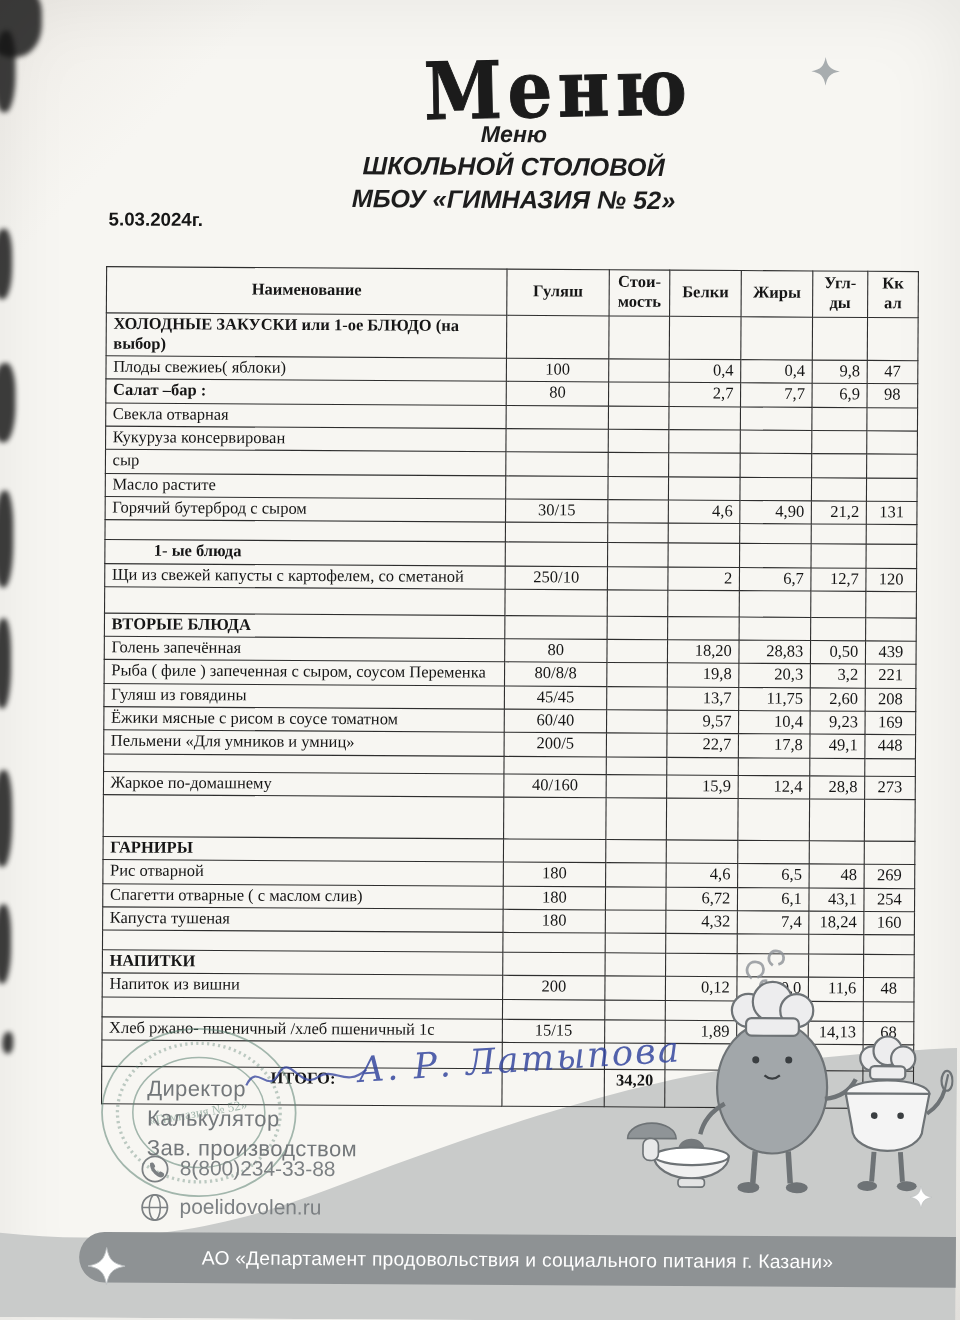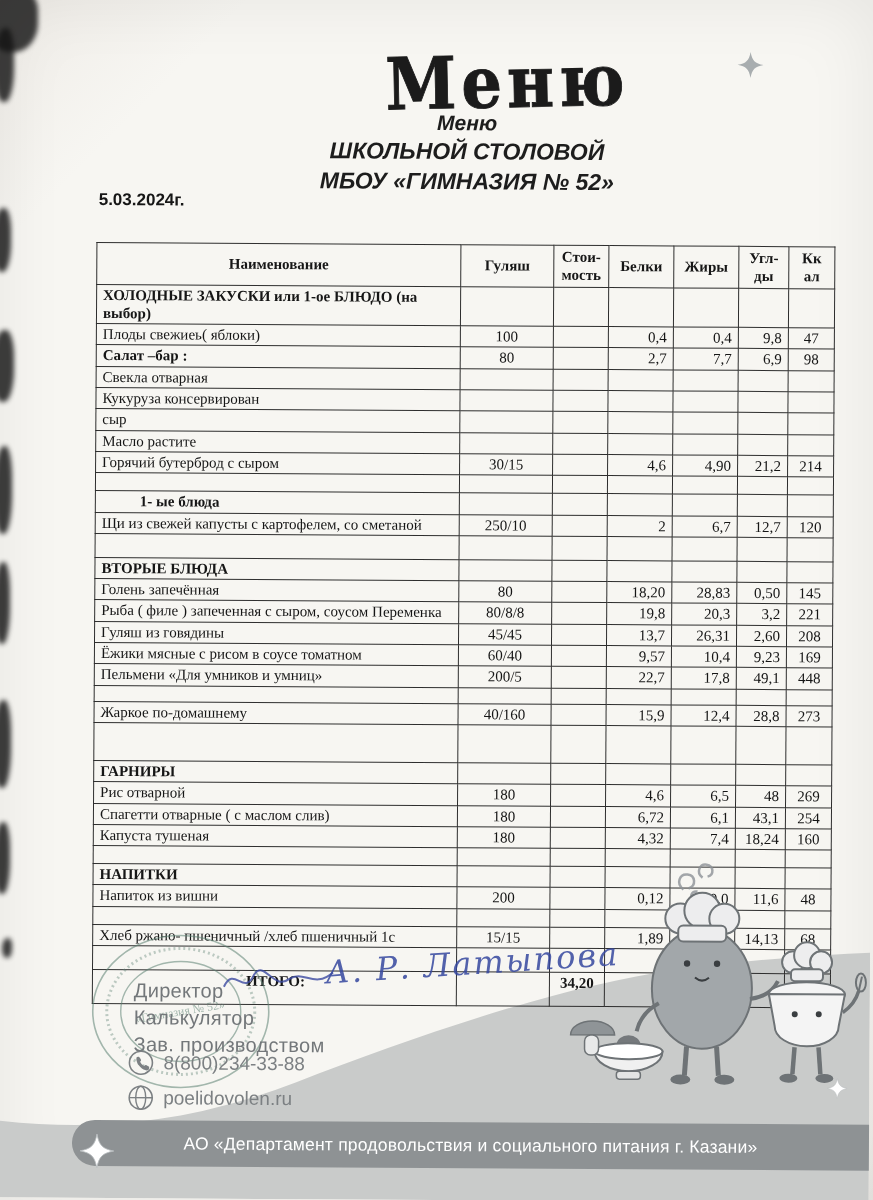--- a/index.html
+++ b/index.html
@@ -219,21 +219,21 @@
             <td class="col-carb"></td>
             <td class="col-kcal"></td>
           </tr>
           <tr class="row-item">
             <td class="col-name">Горячий бутерброд с сыром</td>
             <td class="col-out">30/15</td>
             <td class="col-cost"></td>
             <td class="col-protein">4,6</td>
             <td class="col-fat">4,90</td>
             <td class="col-carb">21,2</td>
-            <td class="col-kcal">214</td>
+            <td class="col-kcal">131</td>
           </tr>
           <tr class="row-empty" style="height: 18px;">
             <td class="col-name"></td>
             <td class="col-out"></td>
             <td class="col-cost"></td>
             <td class="col-protein"></td>
             <td class="col-fat"></td>
             <td class="col-carb"></td>
             <td class="col-kcal"></td>
           </tr>
@@ -273,37 +273,37 @@
             <td class="col-carb"></td>
             <td class="col-kcal"></td>
           </tr>
           <tr class="row-item">
             <td class="col-name">Голень запечённая</td>
             <td class="col-out">80</td>
             <td class="col-cost"></td>
             <td class="col-protein">18,20</td>
             <td class="col-fat">28,83</td>
             <td class="col-carb">0,50</td>
-            <td class="col-kcal">145</td>
+            <td class="col-kcal">439</td>
           </tr>
           <tr class="row-item">
             <td class="col-name">Рыба ( филе ) запеченная с сыром, соусом Переменка</td>
             <td class="col-out">80/8/8</td>
             <td class="col-cost"></td>
             <td class="col-protein">19,8</td>
             <td class="col-fat">20,3</td>
             <td class="col-carb">3,2</td>
             <td class="col-kcal">221</td>
           </tr>
           <tr class="row-item">
             <td class="col-name">Гуляш из говядины</td>
             <td class="col-out">45/45</td>
             <td class="col-cost"></td>
             <td class="col-protein">13,7</td>
-            <td class="col-fat">26,31</td>
+            <td class="col-fat">11,75</td>
             <td class="col-carb">2,60</td>
             <td class="col-kcal">208</td>
           </tr>
           <tr class="row-item">
             <td class="col-name">Ёжики мясные с рисом в соусе томатном</td>
             <td class="col-out">60/40</td>
             <td class="col-cost"></td>
             <td class="col-protein">9,57</td>
             <td class="col-fat">10,4</td>
             <td class="col-carb">9,23</td>

